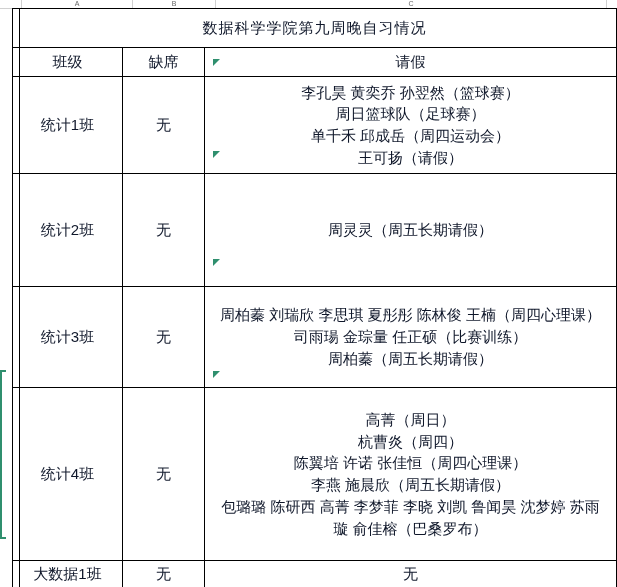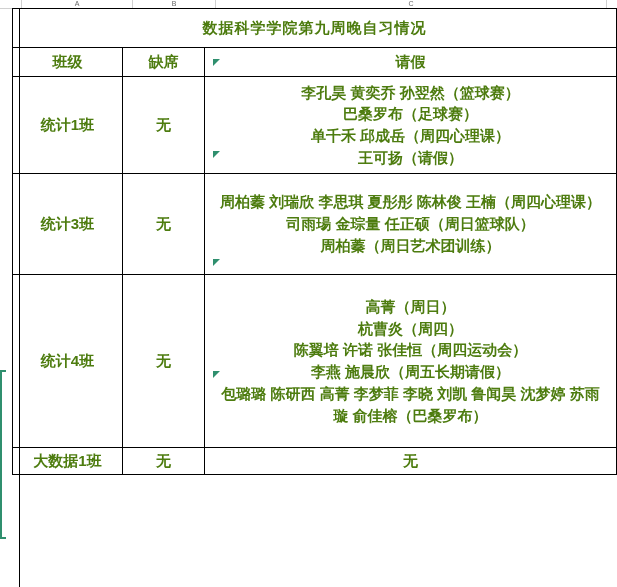--- a/index.html
+++ b/index.html
@@ -42,23 +42,22 @@
     table-layout: fixed;
     width: 604px;
     margin: 0;
   }
   table.grid td {
     border: 1px solid #000000;
     padding: 2px 3px;
     vertical-align: middle;
     text-align: center;
     font-size: 15px;
-    color: #4d7c0f;
+    color: #0f172a;
     line-height: 1.45;
-    font-weight: bold;
   }
   col.c-class { width: 110px; }
   col.c-absent { width: 82px; }
   col.c-leave { width: 412px; }
 
   td.title-cell {
     font-size: 23px;
     font-weight: normal;
     height: 34px;
     padding: 2px 0 4px 0;
@@ -151,48 +150,57 @@
           <td class="head-cell">缺席</td>
           <td class="head-cell">请假</td>
         </tr>
 
         <tr class="r-c1">
           <td class="cls">统计1班</td>
           <td class="absent">无</td>
           <td class="leave">
             <div class="leave-lines">
               <div>李孔昊  黄奕乔  孙翌然（篮球赛）</div>
-              <div>巴桑罗布（足球赛）</div>
-              <div>单千禾  邱成岳（周四心理课）</div>
+              <div>周日篮球队（足球赛）</div>
+              <div>单千禾  邱成岳（周四运动会）</div>
               <div>王可扬（请假）</div>
             </div>
           </td>
         </tr>
 
+        <tr class="r-c2">
+          <td class="cls">统计2班</td>
+          <td class="absent">无</td>
+          <td class="leave">
+            <div class="leave-lines">
+              <div>周灵灵（周五长期请假）</div>
+            </div>
+          </td>
+        </tr>
 
         <tr class="r-c3">
           <td class="cls">统计3班</td>
           <td class="absent">无</td>
           <td class="leave">
             <div class="leave-lines">
               <div class="wrap">周柏蓁  刘瑞欣  李思琪  夏彤彤  陈林俊  王楠（周四心理课）</div>
-              <div>司雨瑒  金琮量  任正硕（周日篮球队）</div>
-              <div>周柏蓁（周日艺术团训练）</div>
+              <div>司雨瑒  金琮量  任正硕（比赛训练）</div>
+              <div>周柏蓁（周五长期请假）</div>
             </div>
           </td>
         </tr>
 
         <tr class="r-c4">
           <td class="cls">统计4班</td>
           <td class="absent">无</td>
           <td class="leave">
             <div class="leave-lines">
               <div>高菁（周日）</div>
               <div>杭曹炎（周四）</div>
-              <div>陈翼培  许诺  张佳恒（周四运动会）</div>
+              <div>陈翼培  许诺  张佳恒（周四心理课）</div>
               <div>李燕  施晨欣（周五长期请假）</div>
               <div class="wrap">包璐璐  陈研西  高菁  李梦菲  李晓  刘凯  鲁闻昊  沈梦婷  苏雨璇  俞佳榕（巴桑罗布）</div>
             </div>
           </td>
         </tr>
 
         <tr class="r-bd1">
           <td class="cls">大数据1班</td>
           <td class="absent">无</td>
           <td class="leave">无</td>

